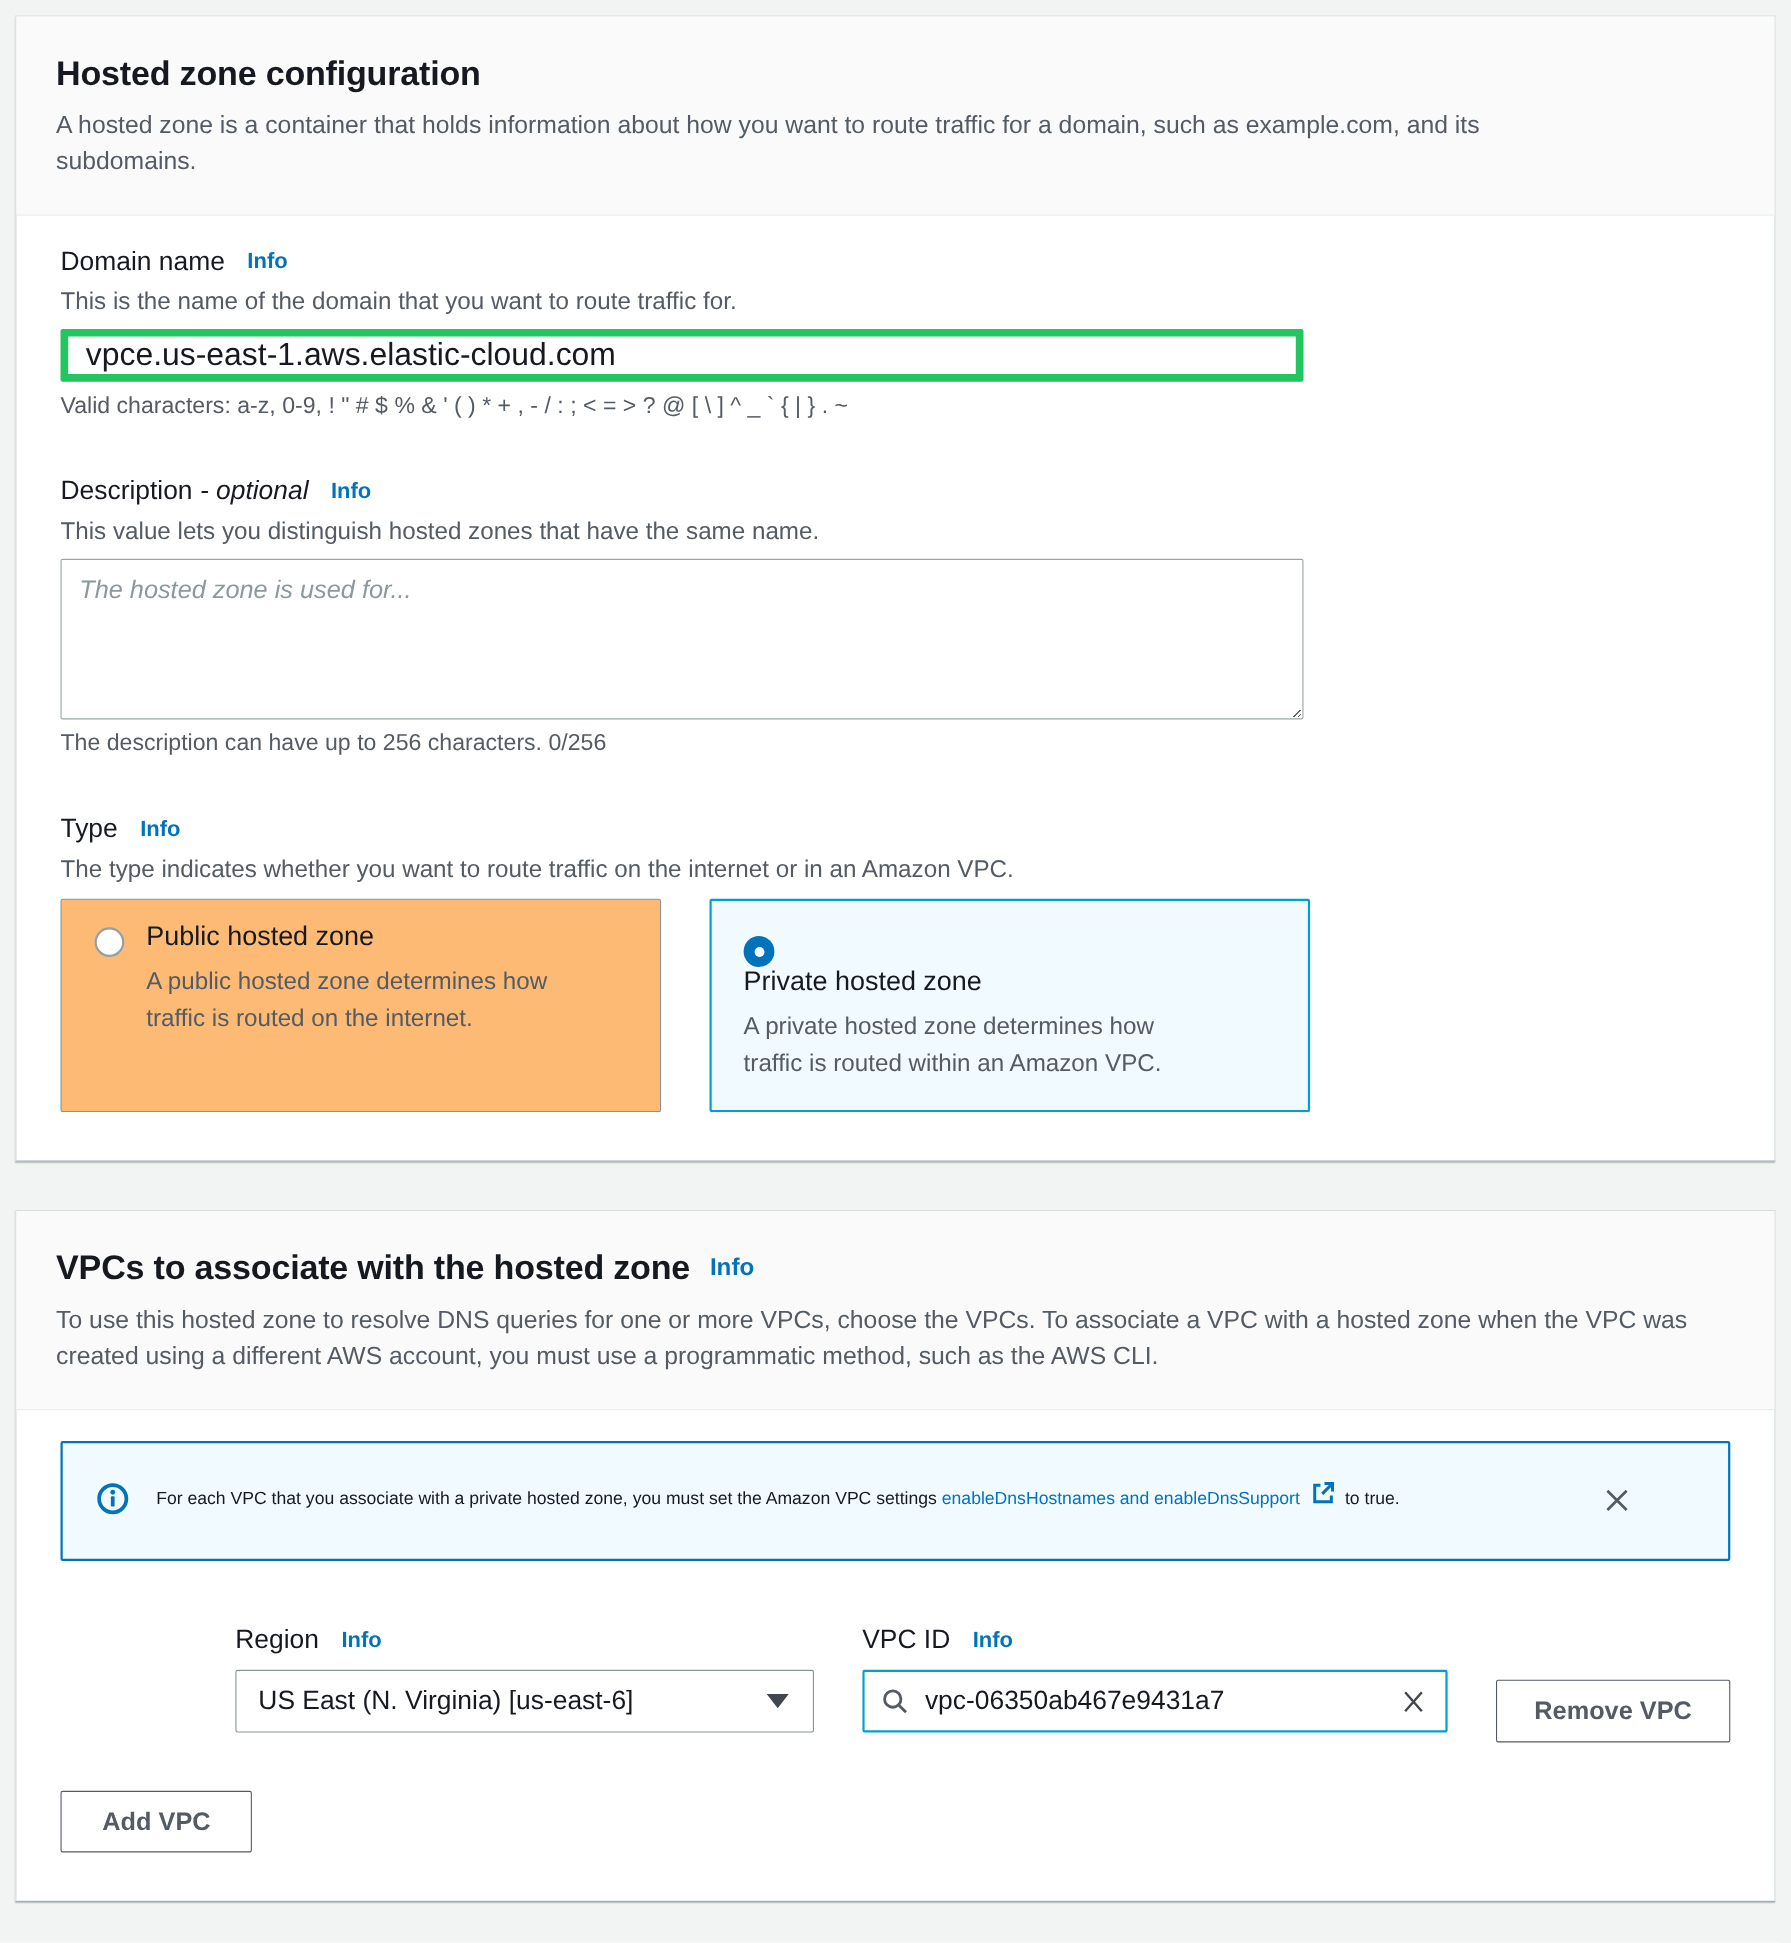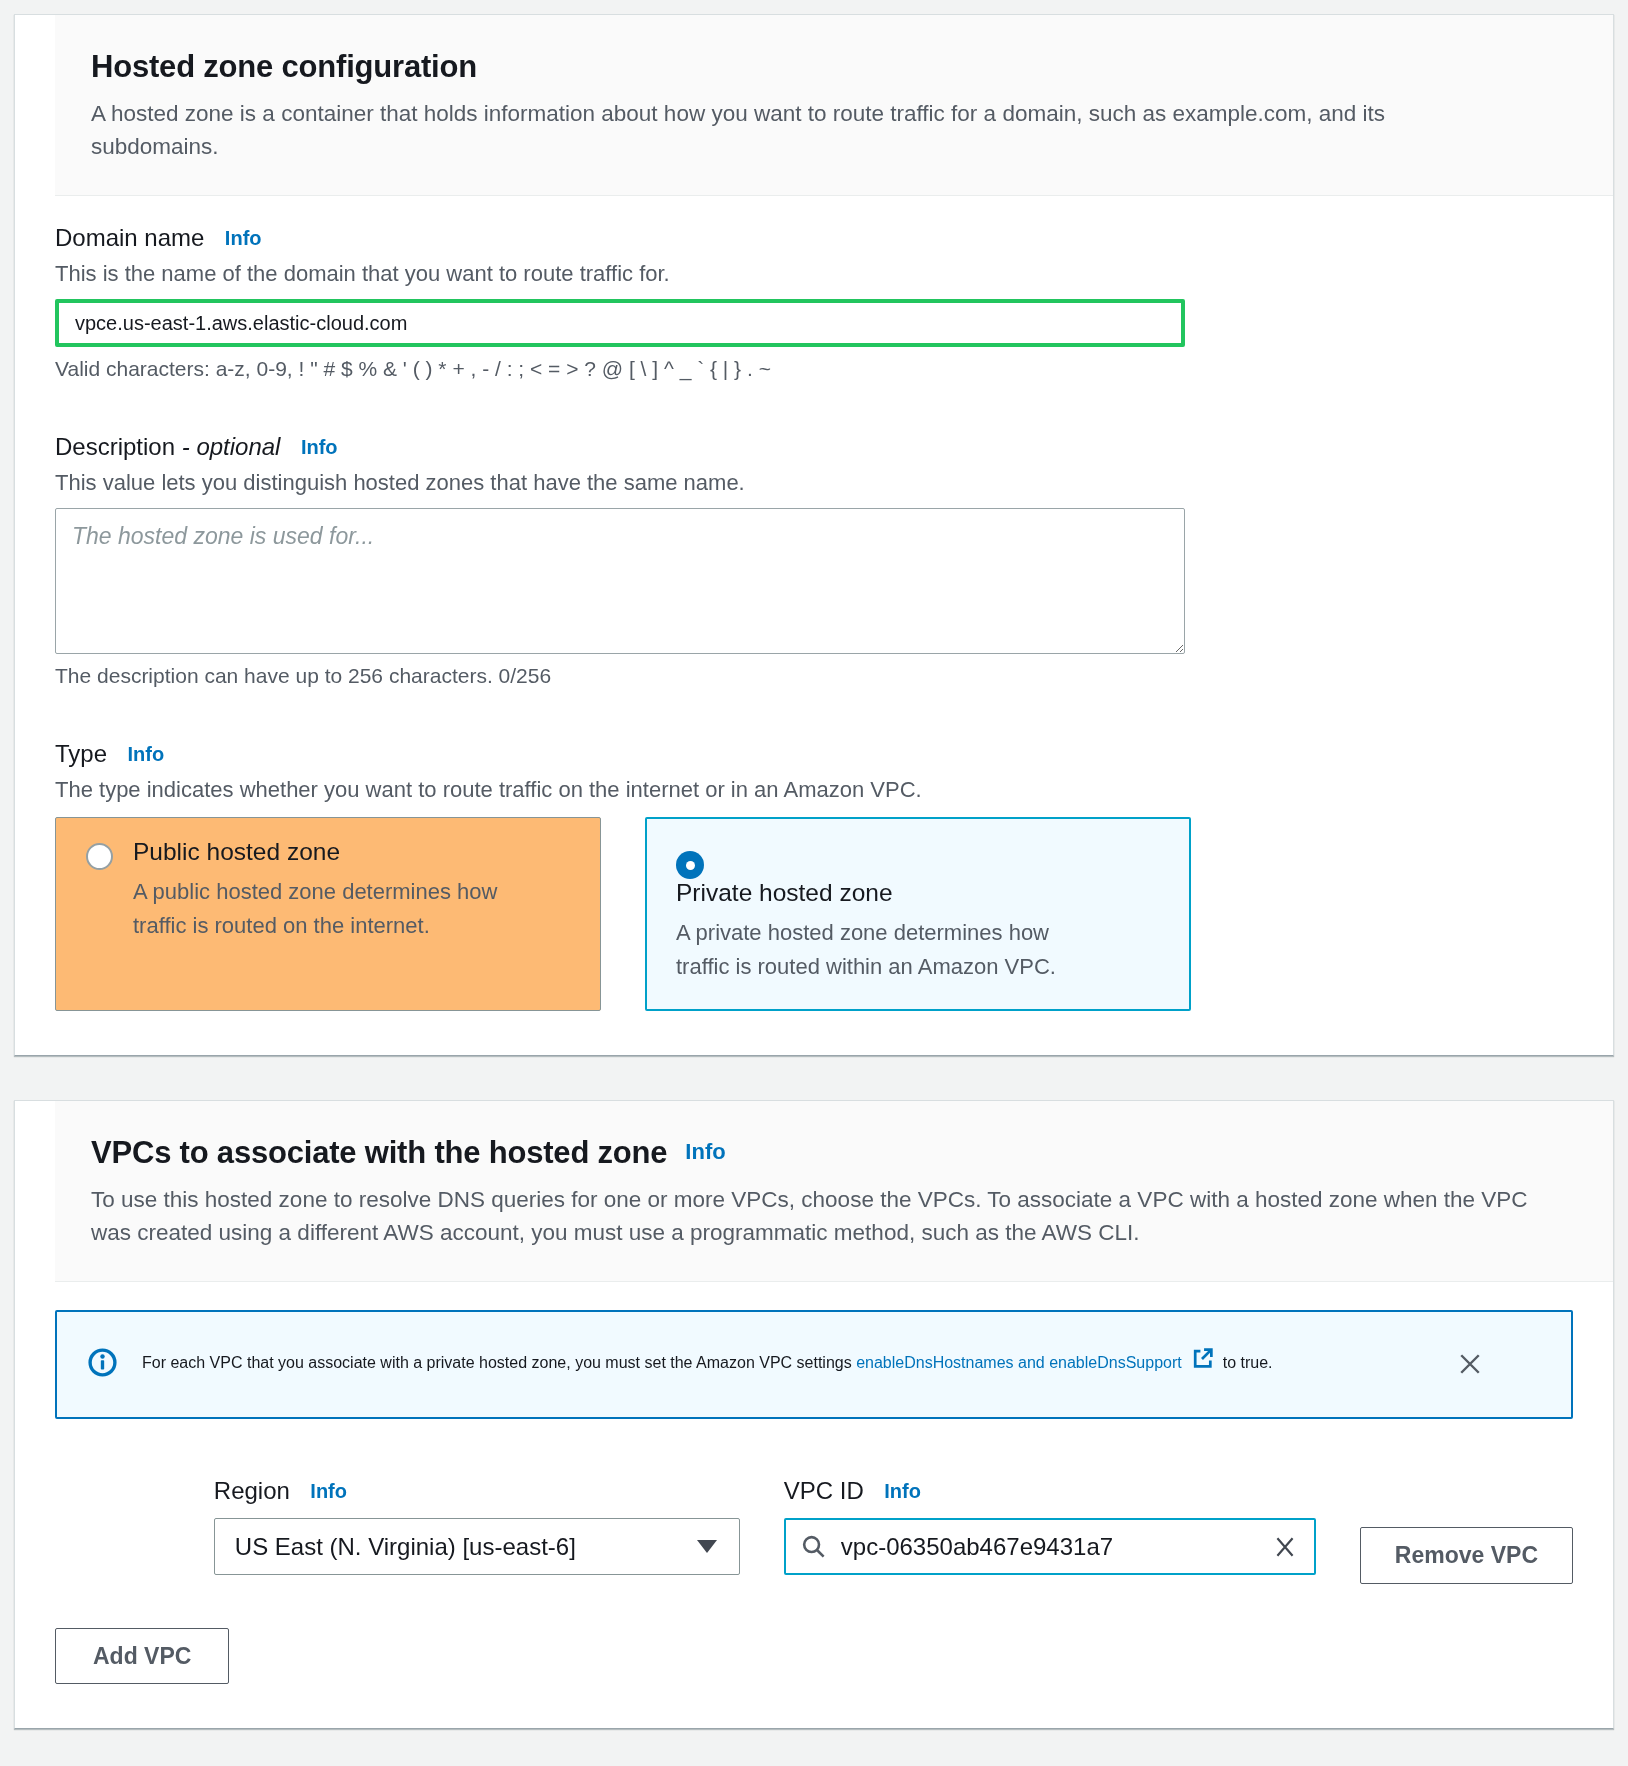--- a/index.html
+++ b/index.html
@@ -17,21 +17,20 @@
     border:1px solid #d8dee0;
     border-bottom:1px solid #9aa5ab;
     box-shadow:0 1px 1px 0 rgba(0,28,36,.25);
   }
   .card-1 { margin-top:14px; }
   .card-2 { margin-top:44px; }
   .card-header {
     background:#fafafa;
     border-bottom:1px solid #eaeded;
     padding:34px 40px 32px 36px;
-    margin-left:40px;
   }
   .card-title { font-size:31px; font-weight:700; letter-spacing:-0.2px; display:inline; }
   .card-desc { margin-top:12px; font-size:22.5px; line-height:33px; color:#545b64; }
   .card-1 .card-desc { max-width:1300px; }
   .card-2 .card-desc { max-width:1530px; }
   .card-body { padding:28px 40px 44px 40px; }
 
   .field { margin-top:52px; }
   .field:first-child { margin-top:0; }
   .field-label { font-size:24px; color:#16191f; }
@@ -39,22 +38,22 @@
   .info-link {
     font-size:20px; font-weight:700; color:#0073bb;
     margin-left:16px; text-decoration:none; position:relative; top:-1px; cursor:pointer;
   }
   .title-info { font-size:22px; margin-left:18px; top:-4px; }
   .field-help { margin-top:9px; font-size:22px; color:#545b64; }
   .constraint { margin-top:10px; font-size:21px; color:#545b64; }
 
   .text-input {
     margin-top:12px; width:1130px; height:48px;
-    border:4px solid #22c55e; border-radius:2px;
-    padding:0 16px; font-size:20px; color:#16191f;
+    border:7px solid #22c55e; border-radius:2px;
+    padding:0 16px; font-size:29px; color:#16191f;
     font-family:"Liberation Sans", sans-serif; background:#fff; display:block;
   }
   .textarea {
     margin-top:12px; width:1130px; height:146px;
     border:1px solid #9aa5a8; border-radius:2px;
     padding:14px 16px; font-size:23px; color:#16191f;
     font-family:"Liberation Sans", sans-serif; background:#fff; display:block;
     resize:vertical;
   }
   .textarea::placeholder { font-style:italic; color:#8d989c; opacity:1; }

